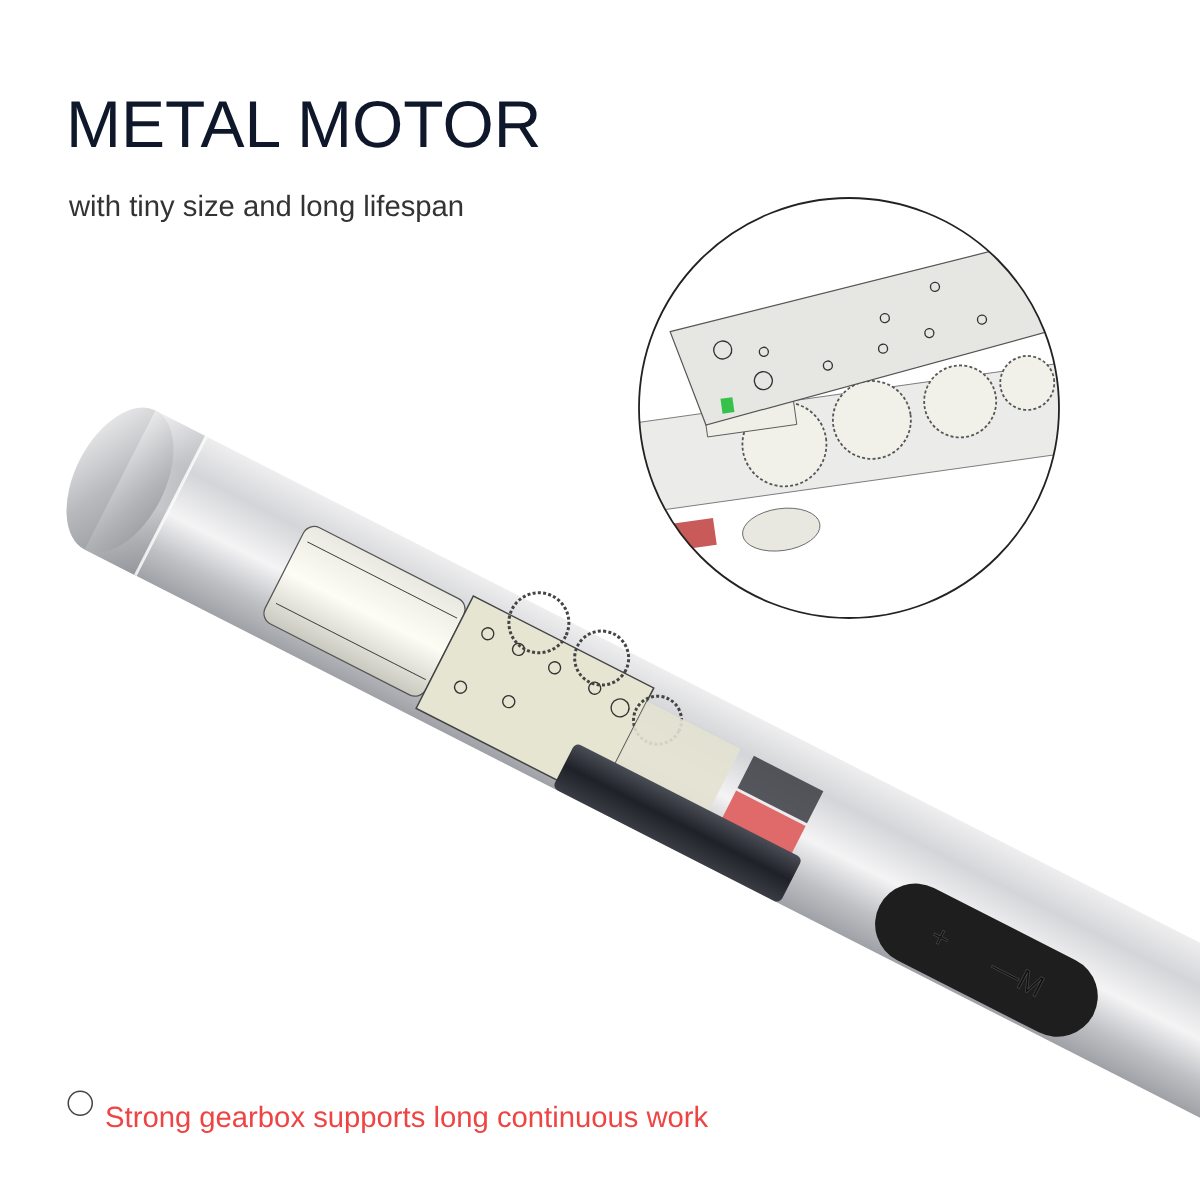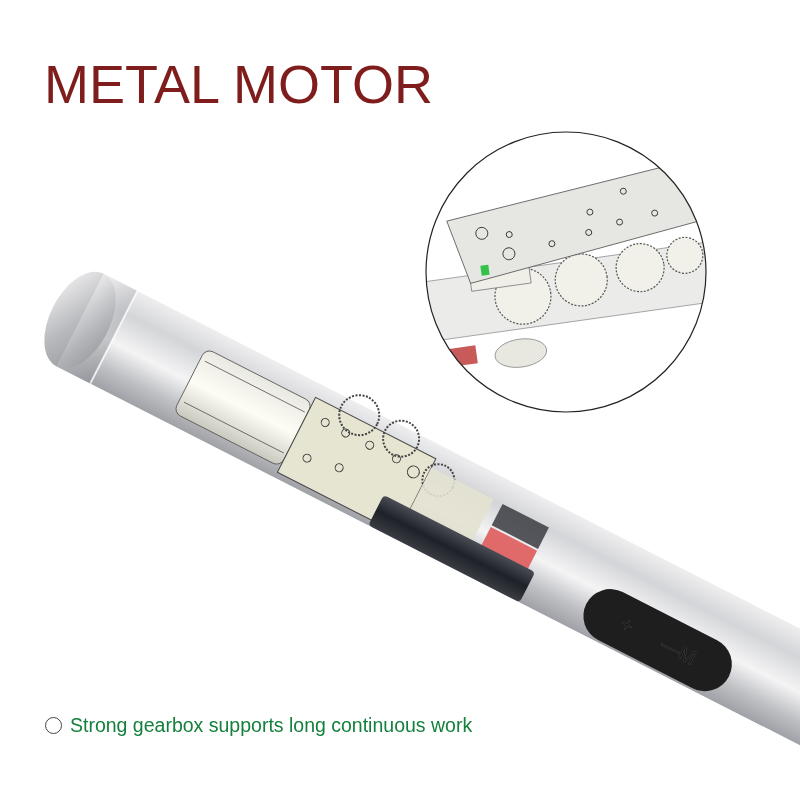--- a/index.html
+++ b/index.html
@@ -1,23 +1,23 @@
 <!DOCTYPE html>
 <html><head>
   <meta charset="utf-8">
   <style>
     html, body { margin: 0; padding: 0; background: #ffffff; }
     body { width: 800px; height: 800px; position: relative; overflow: hidden; font-family: "Liberation Sans", sans-serif; }
-    .title { position: absolute; left: 44px; top: 48px; font-size: 54px; line-height: 72px; color: #7f1d1d; font-weight: 400; letter-spacing: 0px; margin: 0; }
+    .title { position: absolute; left: 44px; top: 48px; font-size: 44px; line-height: 72px; color: #0f172a; font-weight: 400; letter-spacing: 0px; margin: 0; }
     .subtitle { position: absolute; left: 46px; top: 123px; font-size: 19.5px; line-height: 31px; color: #333333; margin: 0; }
     .subtitle span { display: block; white-space: nowrap; }
     .product { position: absolute; left: 0; top: 0; width: 800px; height: 800px; }
     .feature { position: absolute; left: 45px; top: 714px; display: flex; align-items: center; gap: 8px; }
     .feature .bullet { width: 17px; height: 17px; border: 1.4px solid #444; border-radius: 50%; box-sizing: border-box; }
-    .feature .text { font-size: 19.5px; color: #15803d; white-space: nowrap; }
+    .feature .text { font-size: 19.5px; color: #ef4444; white-space: nowrap; margin-top: 20px; }
   </style>
 </head>
 <body>
 
 <svg class="product" viewBox="0 0 800 800" xmlns="http://www.w3.org/2000/svg">
   <defs>
     <linearGradient id="tube" x1="0" y1="0" x2="0" y2="1">
       <stop offset="0" stop-color="#eeeeef"></stop>
       <stop offset="0.25" stop-color="#d4d5d8"></stop>
       <stop offset="0.55" stop-color="#f4f4f5"></stop>
@@ -112,18 +112,19 @@
       <rect x="482" y="254" width="8" height="10" fill="#36c14a"></rect>
       <rect x="436" y="332" width="30" height="18" fill="#c85a5a"></rect>
       <ellipse cx="510" cy="346" rx="26" ry="14" fill="#e8e8e0" stroke="#666" stroke-width="0.6"></ellipse>
     </g>
   </g>
   <circle cx="566" cy="272" r="140" fill="none" stroke="#222" stroke-width="1.2"></circle>
 </svg>
 
 <h1 class="title">METAL MOTOR</h1>
 <div class="subtitle">
+  <span>with tiny size and long lifespan</span>
 </div>
 
 <div class="feature">
   <span class="bullet"></span>
   <span class="text">Strong gearbox supports long continuous work</span>
 </div>
 
 </body></html>

